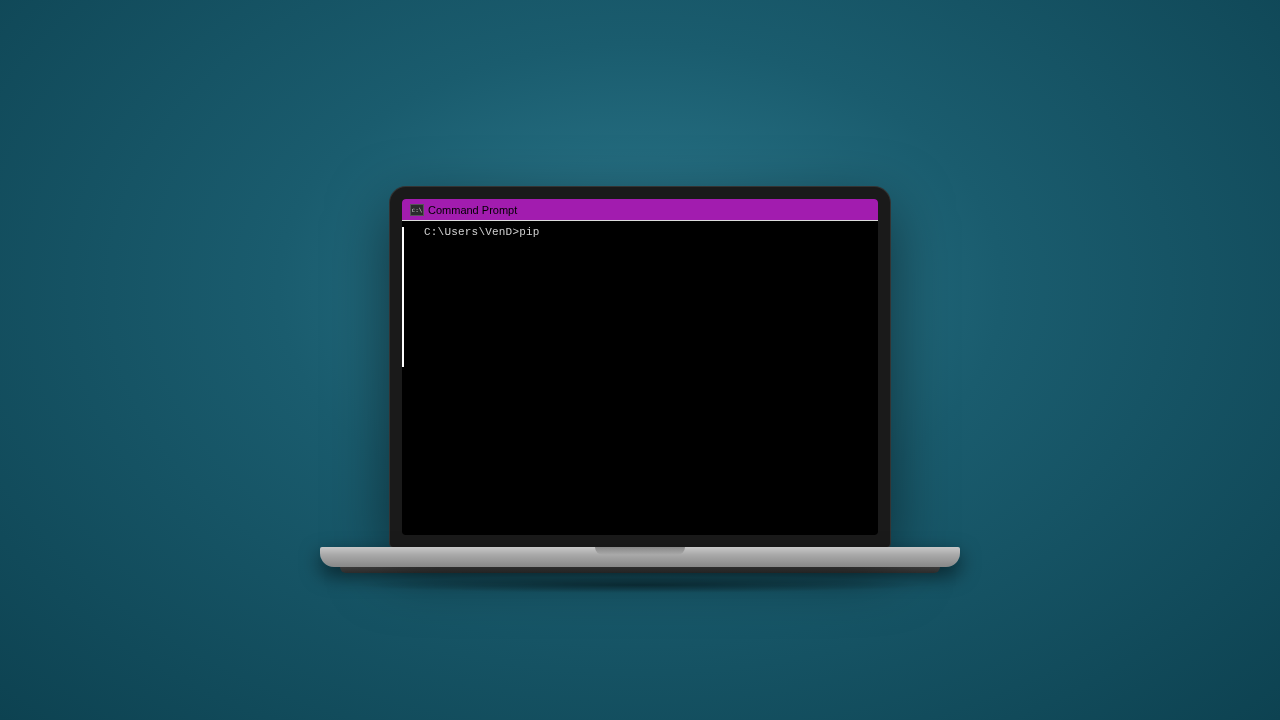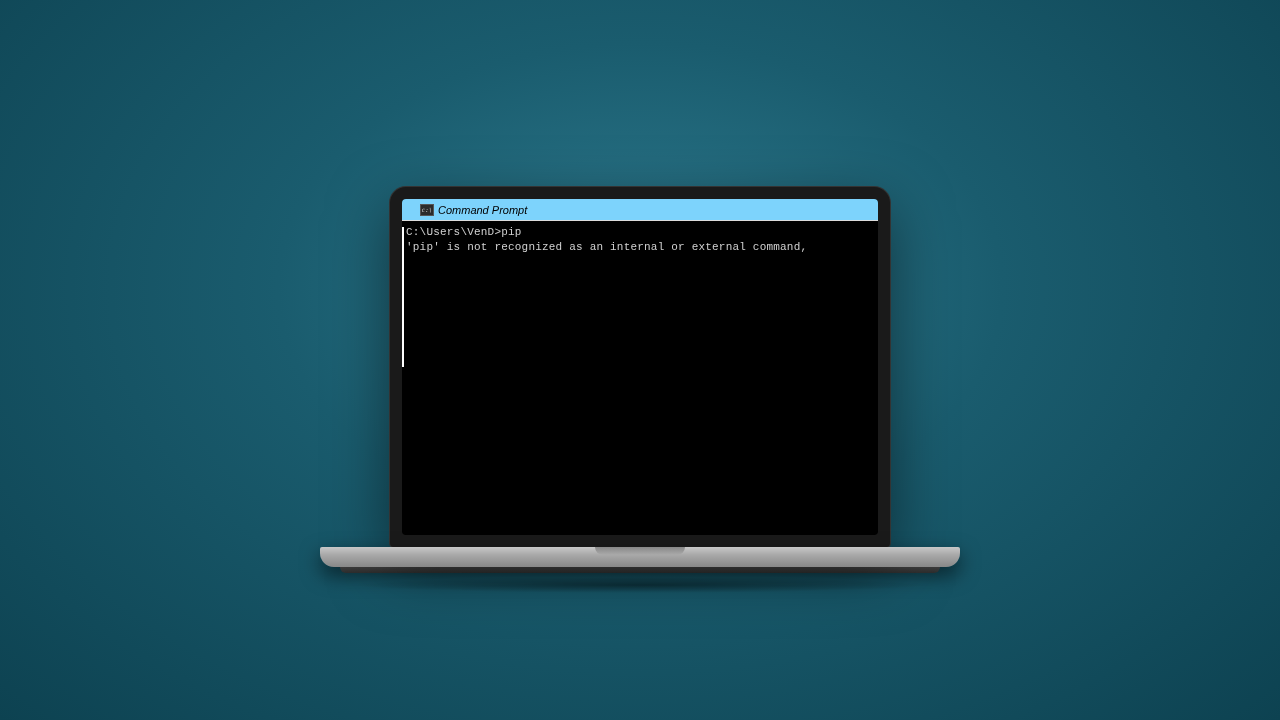--- a/index.html
+++ b/index.html
@@ -48,27 +48,26 @@
     
     .cmd-window {
       width: 100%;
       height: 200px;
       background: #000;
       position: relative;
     }
     
     .cmd-titlebar {
       height: 22px;
-      background: #7dd3fc;
+      background: #a21caf;
       display: flex;
       align-items: center;
-      padding: 0 18px;
+      padding: 0 8px;
       gap: 4px;
       border-bottom: 1px solid #ddd;
-      font-style: italic;
     }
     
     .cmd-icon {
       width: 14px;
       height: 12px;
       background: #2b2b2b;
       border: 1px solid #555;
       position: relative;
       display: flex;
       align-items: center;
@@ -101,20 +100,21 @@
     }
     
     .cmd-line {
       font-family: "Consolas", "Courier New", monospace;
       font-size: 11px;
       color: #d0d0d0;
       line-height: 1.35;
       white-space: pre;
       padding-left: 2px;
       letter-spacing: 0.2px;
+      margin-left: 18px;
     }
     
     .cmd-blank {
       height: 14px;
     }
     
     .laptop-base {
       width: 640px;
       height: 20px;
       background: linear-gradient(180deg, #c8c8c8 0%, #a8a8a8 40%, #888 100%);
@@ -158,21 +158,20 @@
     <div class="laptop-screen-inner">
 
       <div class="cmd-window">
         <div class="cmd-titlebar">
           <div class="cmd-icon">c:\</div>
           <div class="cmd-title">Command Prompt</div>
         </div>
         <div class="cmd-body">
           <div class="cmd-text-cursor"></div>
           <div class="cmd-line">C:\Users\VenD&gt;pip</div>
-          <div class="cmd-line">'pip' is not recognized as an internal or external command,</div>
           <div class="cmd-blank"></div>
         </div>
       </div>
 
     </div>
   </div>
   <div class="laptop-base">
     <div class="laptop-notch"></div>
   </div>
   <div class="laptop-base-bottom"></div>

